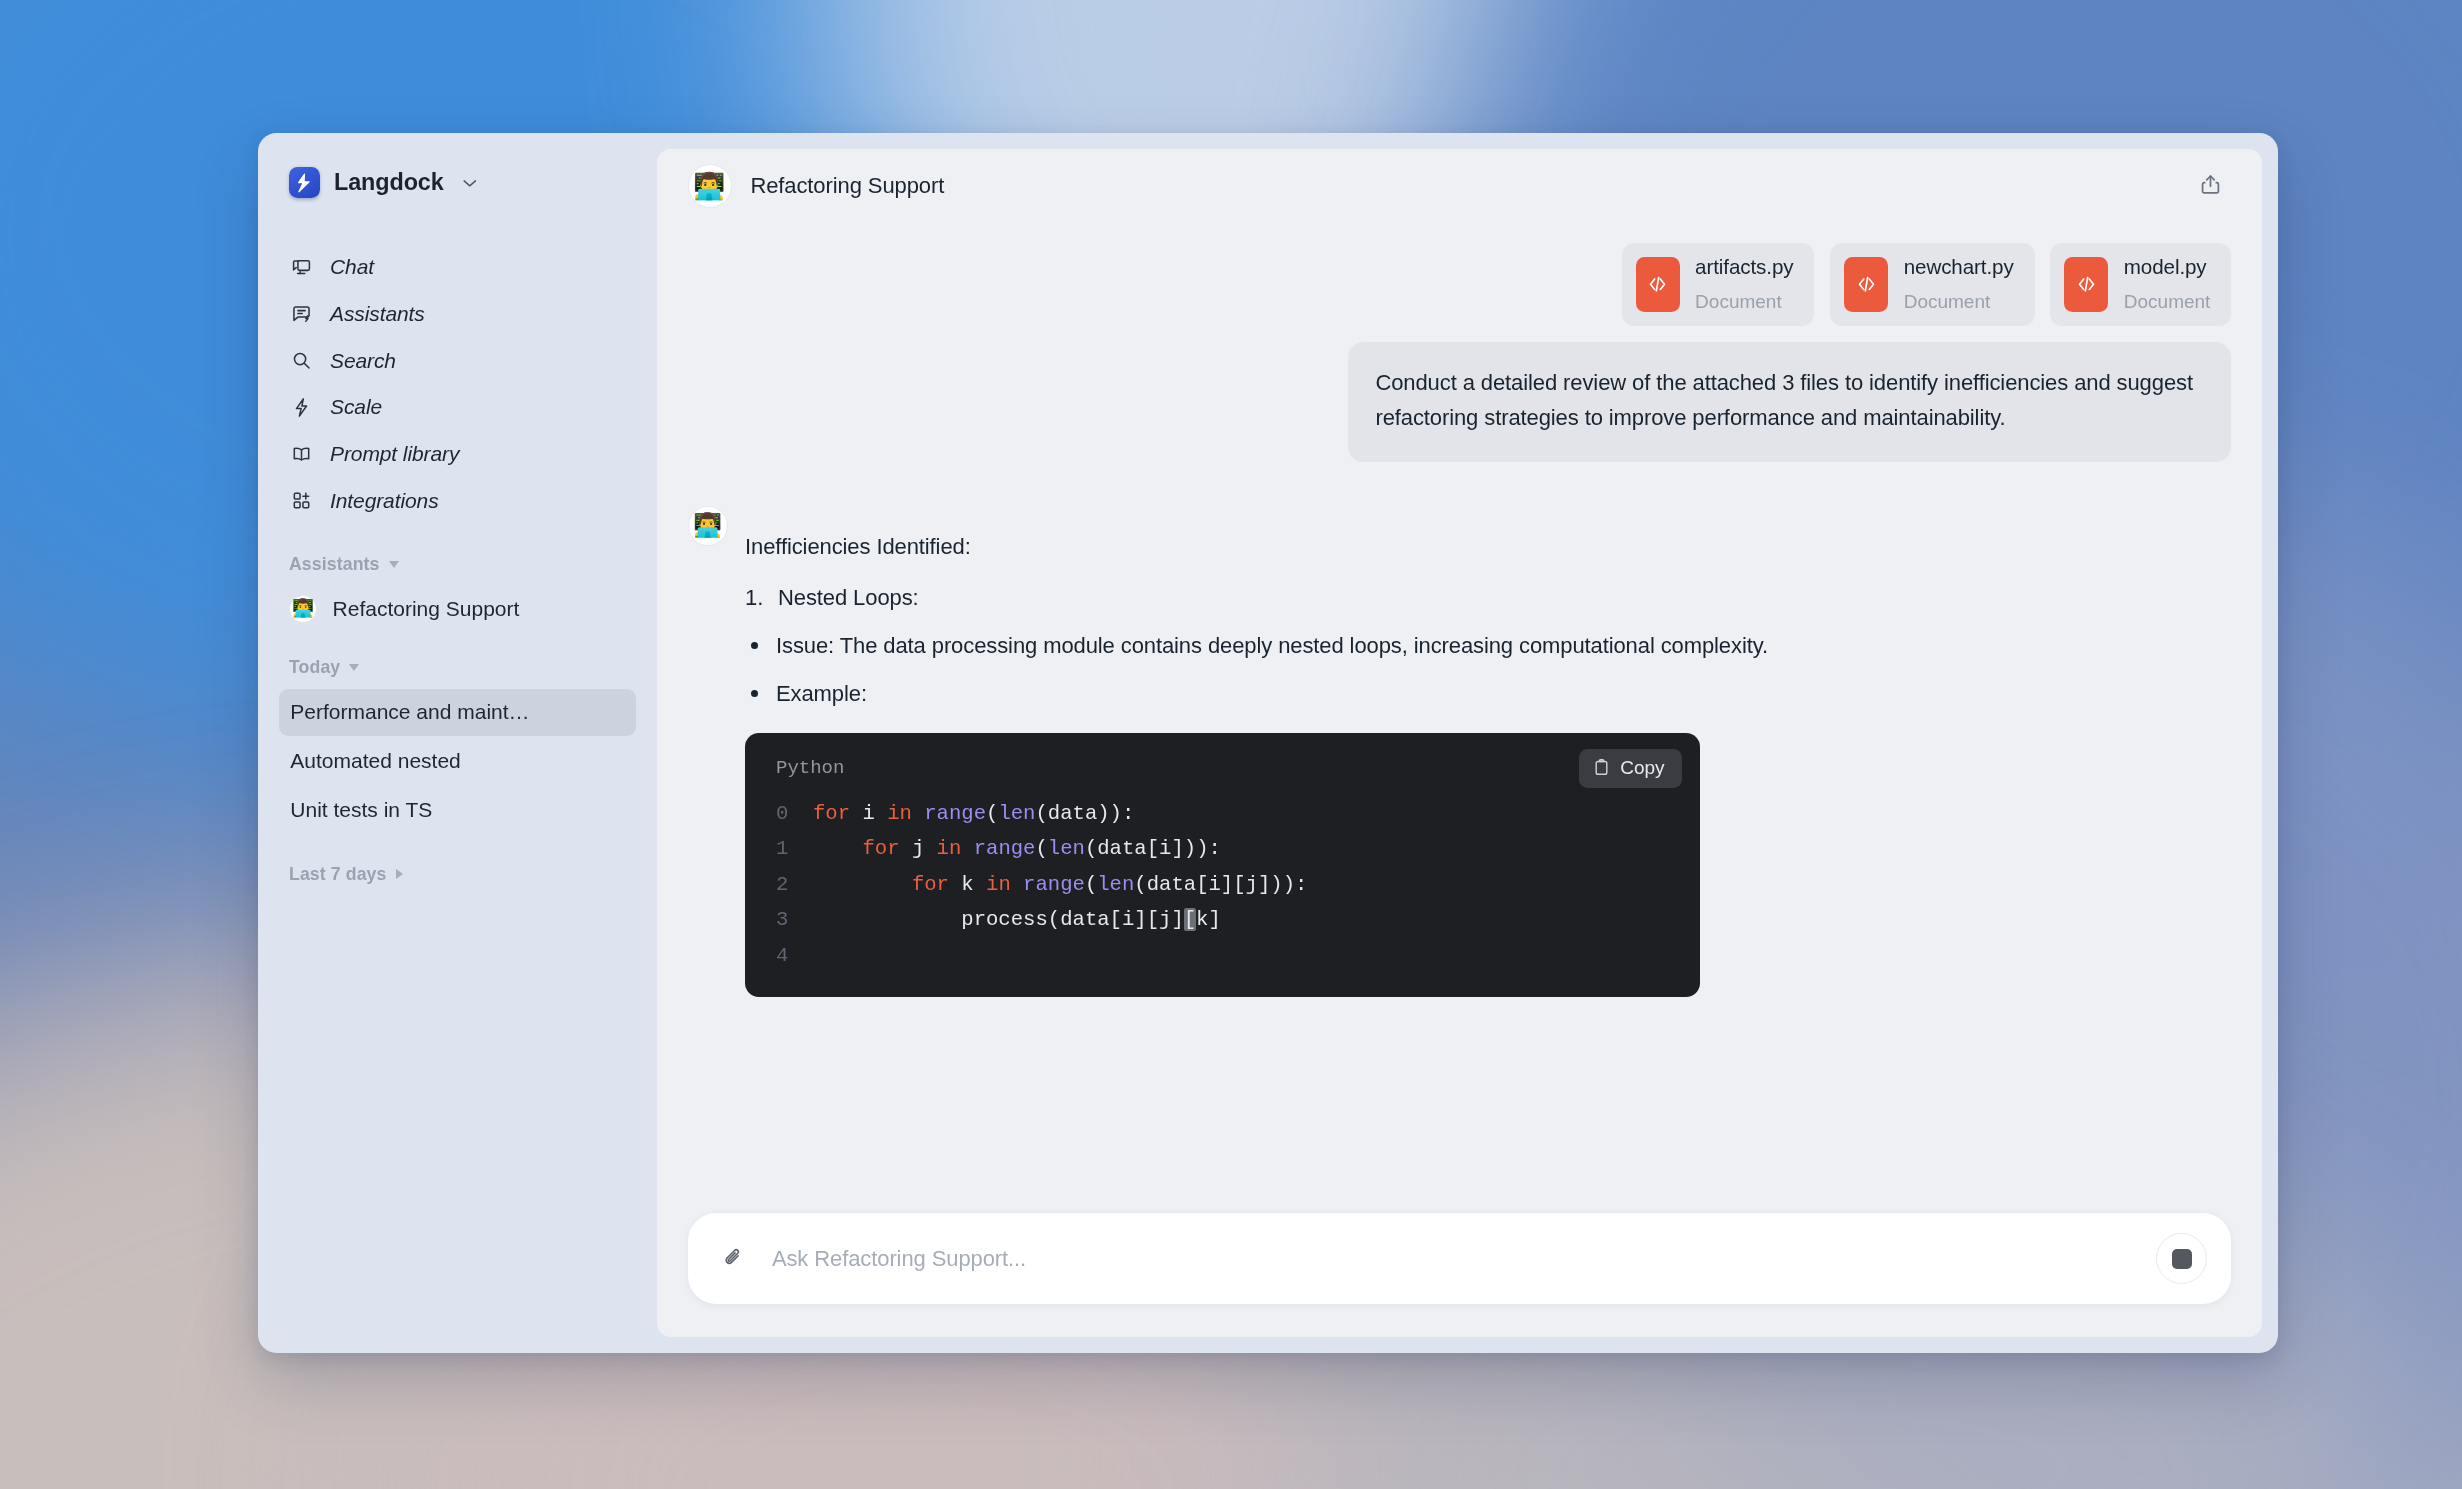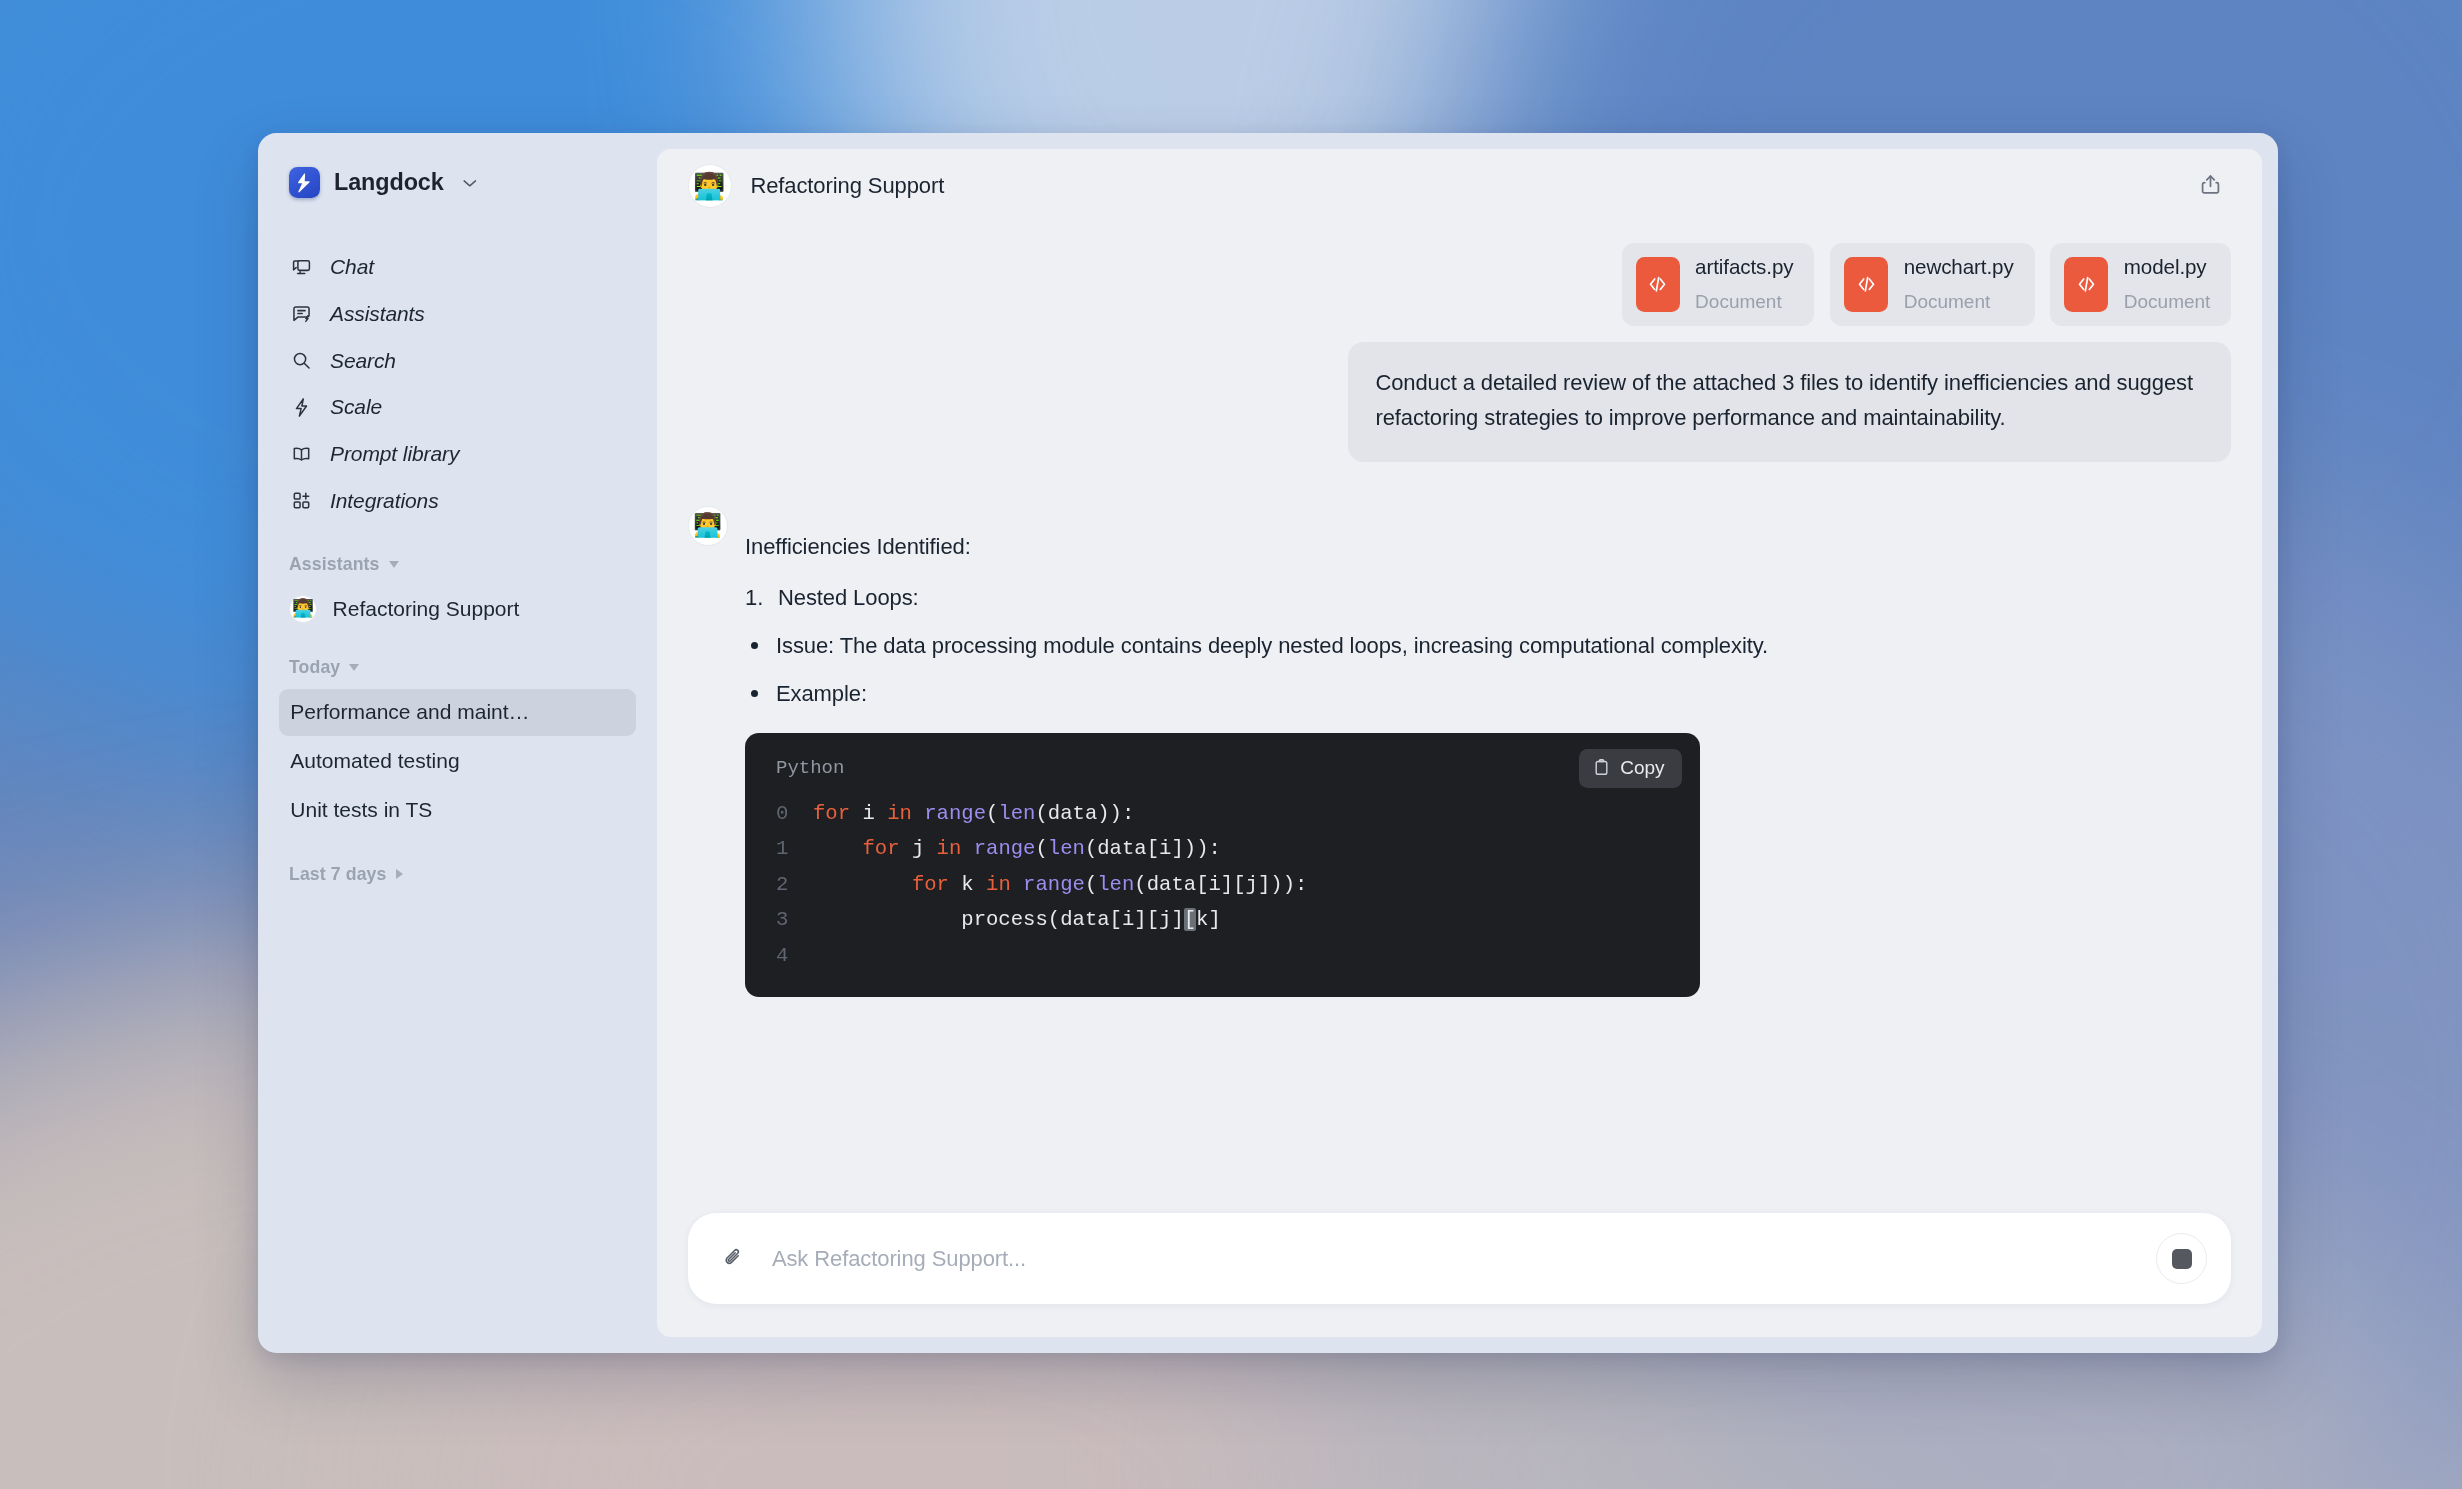--- a/index.html
+++ b/index.html
@@ -333,21 +333,21 @@
       <span class="assistant-name">Refactoring Support</span>
     </div>
 
     <div class="section-head tight">
       <span class="section-title">Today</span>
       <span class="tri tri-down"></span>
     </div>
 
     <div class="chat-list">
       <div class="chat-item active">Performance and maint…</div>
-      <div class="chat-item">Automated testing</div>
+      <div class="chat-item">Automated nested</div>
       <div class="chat-item">Unit tests in TS</div>
     </div>
 
     <div class="section-head">
       <span class="section-title">Last 7 days</span>
       <span class="tri tri-right"></span>
     </div>
 
   </aside>
 

